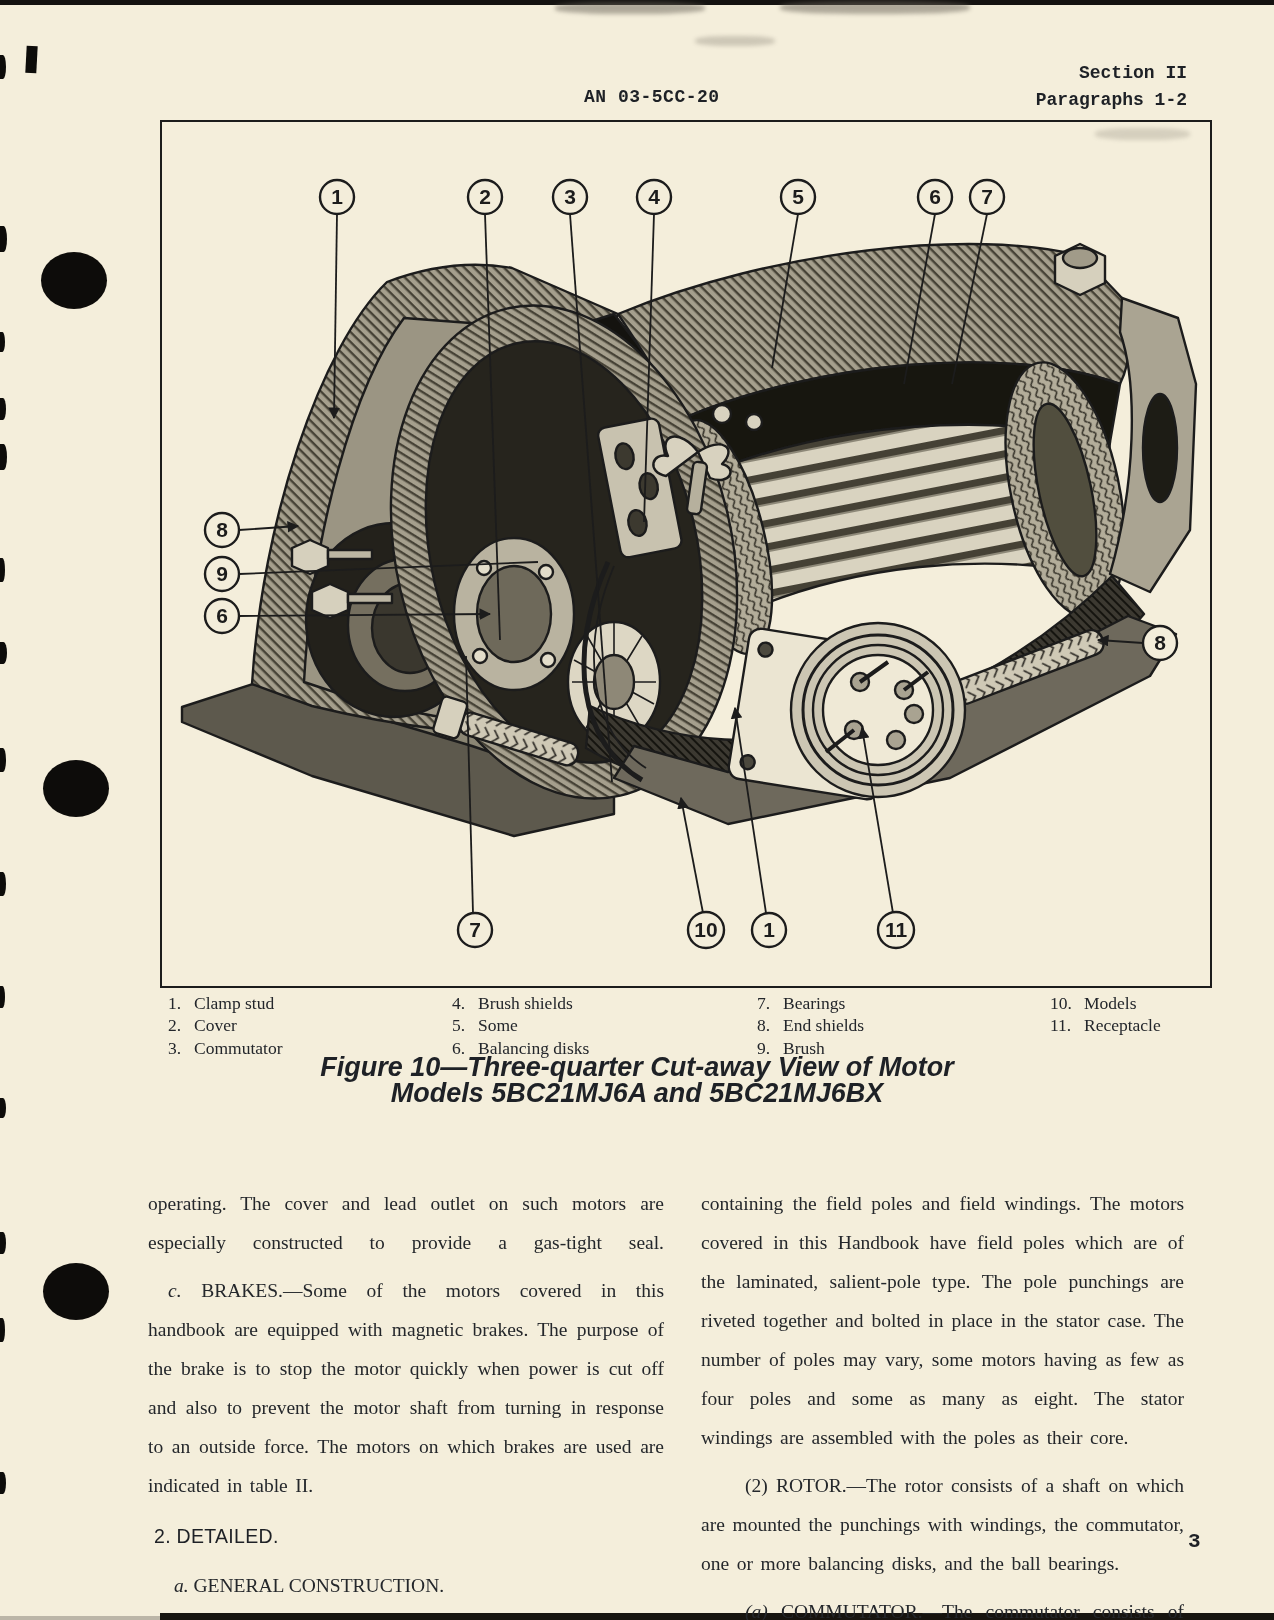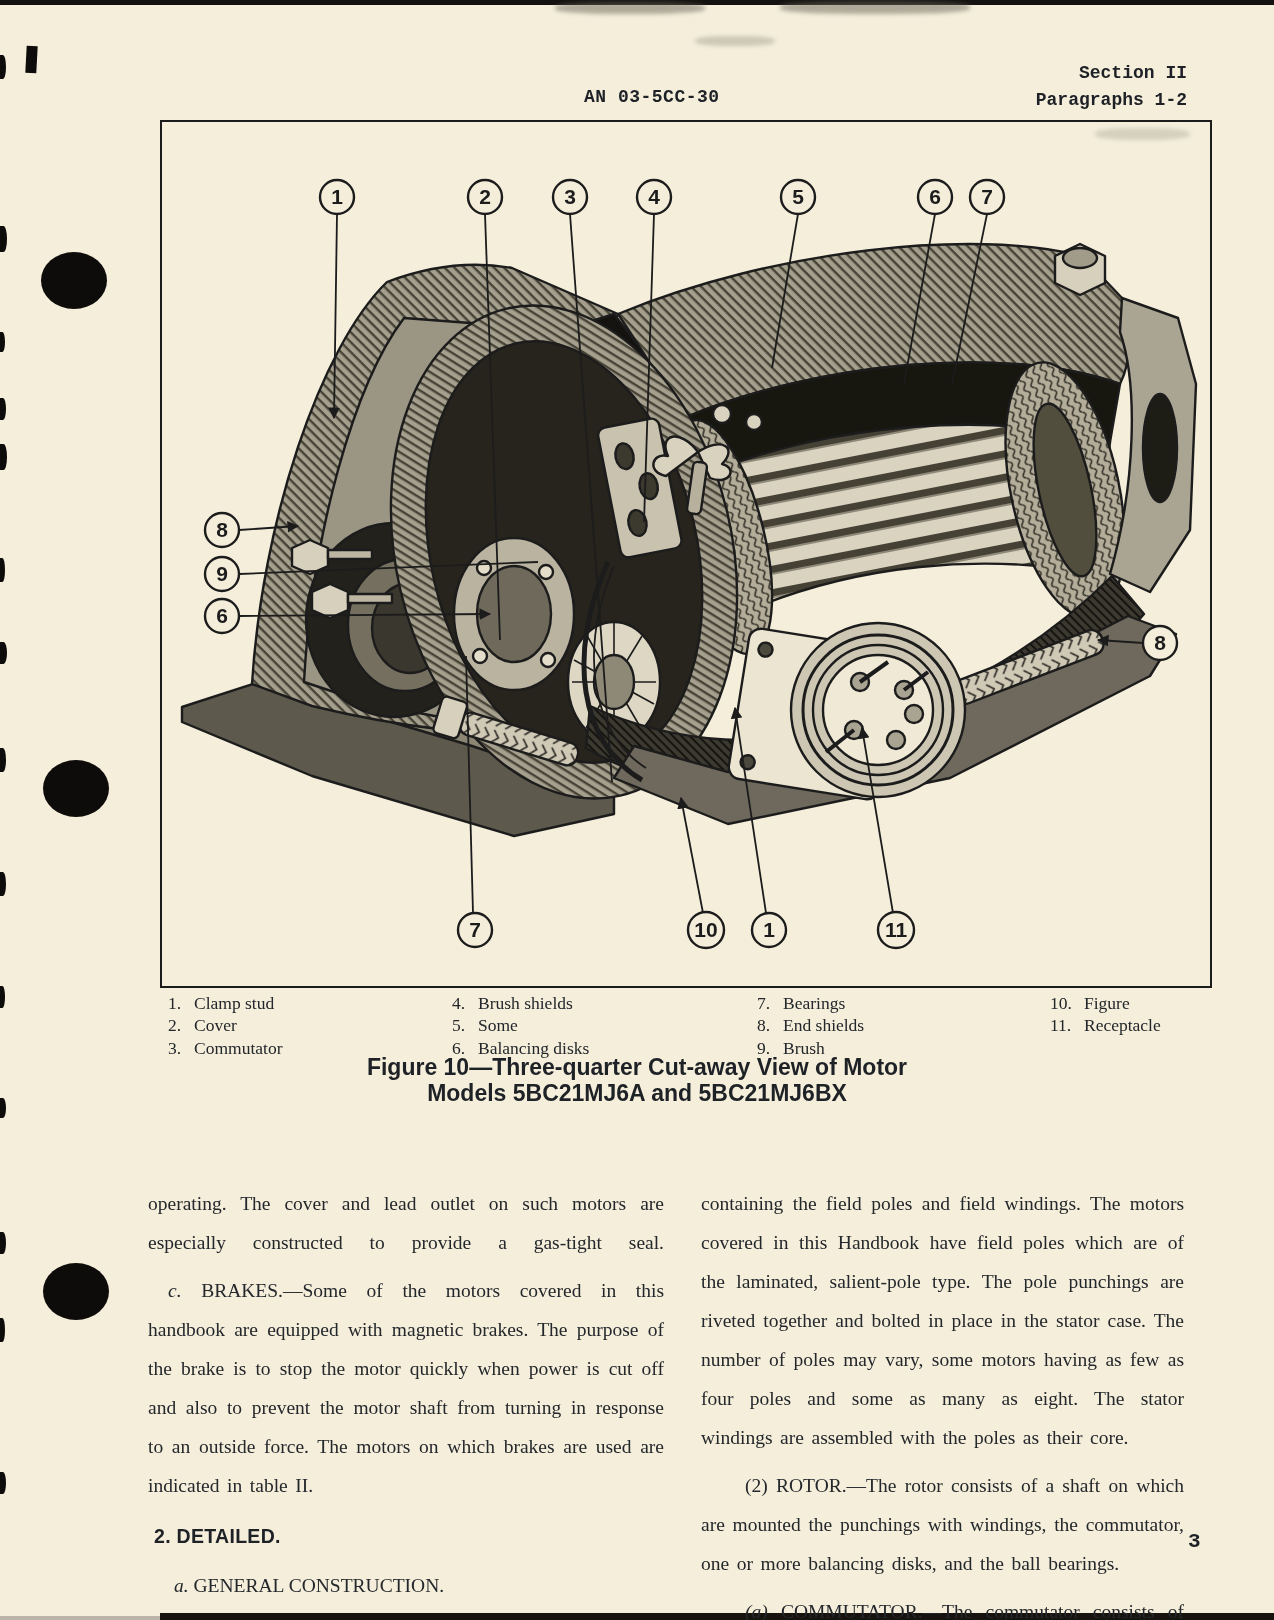--- a/index.html
+++ b/index.html
@@ -23,32 +23,32 @@
   
   .figure-box { position:absolute; left:160px; top:120px; width:1048px; height:864px; border:2px solid #1c1c1c; }
   .figure-box svg { position:absolute; inset:0; width:100%; height:100%; }
   
   .legend-col { position:absolute; top:992px; font-size:17.5px; line-height:22.4px; color:#23262b; }
   .legend-item { display:flex; }
   .legend-num { width:26px; flex:0 0 26px; }
   .legend-num.wide { width:34px; flex-basis:34px; }
   
   .caption { position:absolute; left:64px; top:1054px; width:1146px; text-align:center;
-             font-family:"Liberation Sans", sans-serif; font-weight:bold; 
-             font-size:23px; line-height:26px; color:#1e2126; }
+             font-family:"Liberation Sans", sans-serif; font-weight:bold; font-style:italic;
+             font-size:27px; line-height:26px; color:#1e2126; }
   
   .col { position:absolute; top:1184px; font-size:19.5px; line-height:39px; }
   .col-left { left:148px; width:516px; }
   .col-right { left:701px; width:483px; }
   .para { margin:0 0 9px 0; text-align:justify; word-spacing:.14em; }
   .force-last { text-align-last:justify; }
   .ind-c { text-indent:20px; }
   .ind-2 { text-indent:44px; }
   .it { font-style:italic; }
-  .heading { font-family:"Liberation Sans", sans-serif; font-weight:bold; font-size:19.5px;
+  .heading { font-family:"Liberation Sans", sans-serif; font-weight:normal; font-size:19.5px;
              margin:12px 0 10px 6px; letter-spacing:.3px; color:#1e2126; }
   .see-note { font-style:italic; margin:0 0 10px 56px; }
   .subhead { margin:0 0 10px 26px; }
   .page-number { position:absolute; left:1188px; top:1530px; font-size:21px; color:#1e2126; }
 </style>
 </head>
 <body>
 
 <div class="page">
 
@@ -71,21 +71,21 @@
   <div class="edge-mark" style="top:1098px;height:20px;width:6px;"></div>
   <div class="edge-mark" style="top:1232px;height:22px;width:6px;"></div>
   <div class="edge-mark" style="top:1318px;height:24px;width:5px;"></div>
   <div class="edge-mark" style="top:1472px;height:22px;width:6px;"></div>
   <div class="hole" style="left:41px;top:252px;"></div>
   <div class="hole" style="left:43px;top:760px;"></div>
   <div class="hole" style="left:43px;top:1263px;"></div>
   <div class="bottom-strip"></div>
   <div class="bottom-strip-light"></div>
 
-  <div class="doc-number sans">AN 03-5CC-30</div>
+  <div class="doc-number sans">AN 03-5CC-20</div>
   <div class="header-right sans">
     <div>Section II</div>
     <div>Paragraphs 1-2</div>
   </div>
 
   <div class="figure-box">
     <svg viewBox="0 0 1048 864">
       <defs>
         <pattern id="hl" width="7" height="7" patternUnits="userSpaceOnUse" patternTransform="rotate(45)">
           <rect width="7" height="7" fill="#a59f8d"></rect>
@@ -347,21 +347,21 @@
         <span>End shields</span>
       </div>
     <div class="legend-item">
         <span class="legend-num">9.</span>
         <span>Brush</span>
       </div>
   </div>
   <div class="legend-col" style="left:1050px;">
     <div class="legend-item">
         <span class="legend-num wide">10.</span>
-        <span>Figure</span>
+        <span>Models</span>
       </div>
     <div class="legend-item">
         <span class="legend-num wide">11.</span>
         <span>Receptacle</span>
       </div>
   </div>
 
   <div class="caption">
     <div>Figure 10—Three-quarter Cut-away View of Motor</div>
     <div>Models 5BC21MJ6A and 5BC21MJ6BX</div>

